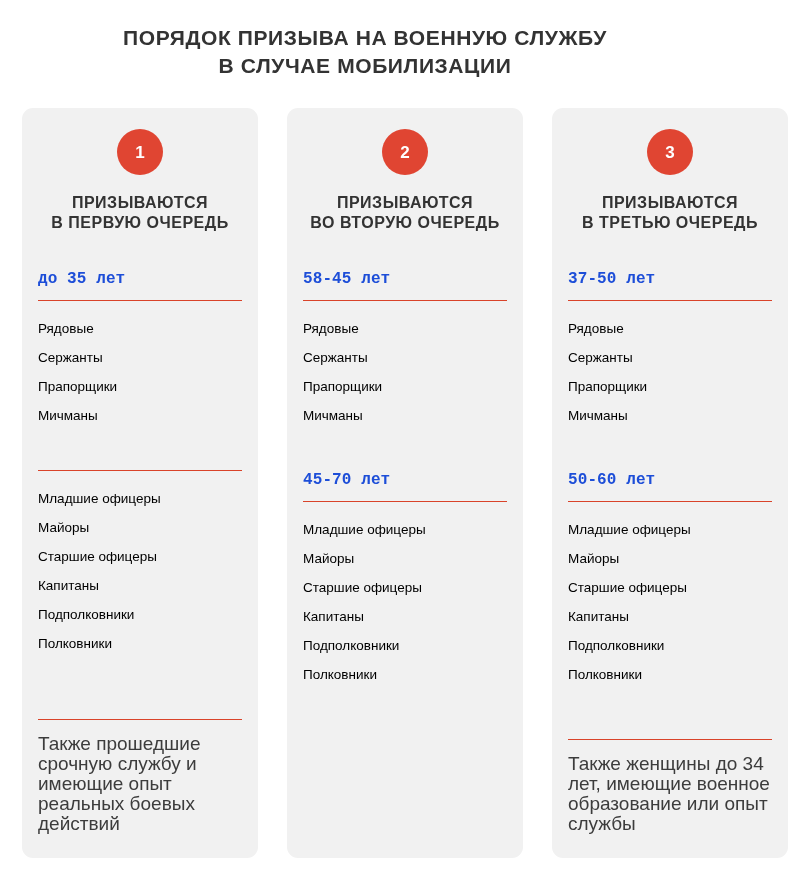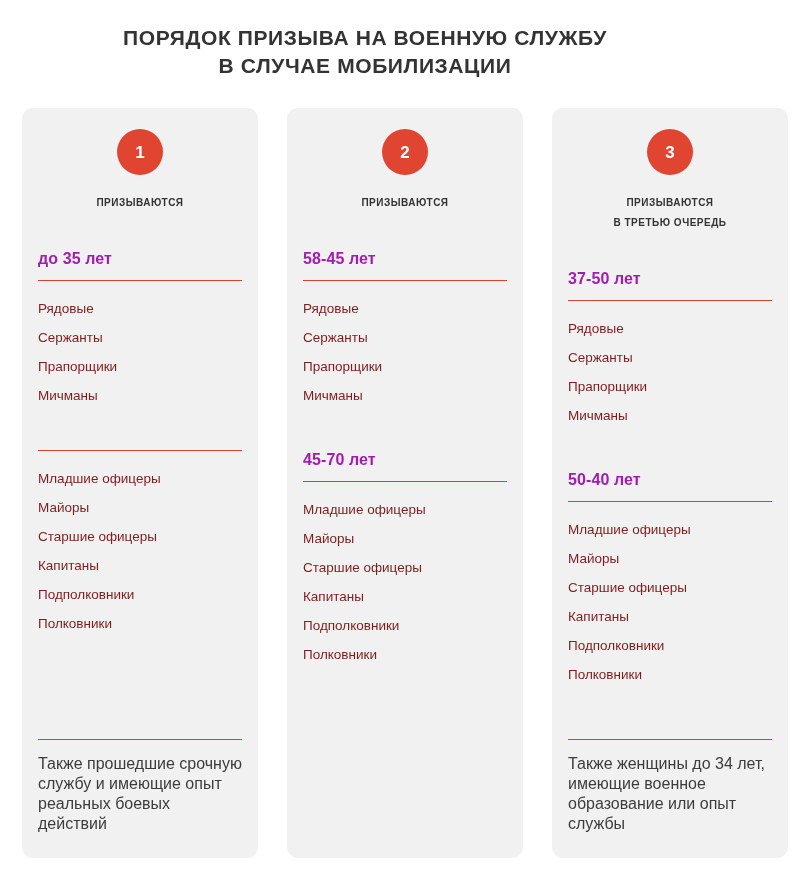--- a/index.html
+++ b/index.html
@@ -76,21 +76,21 @@
     display: flex;
     align-items: center;
     justify-content: center;
     line-height: 1;
   }
 
   
   .card-heading {
     margin-top: 18px;
     text-align: center;
-    font-size: 10px;
+    font-size: 16px;
     font-weight: bold;
     letter-spacing: 0.5px;
     line-height: 20px;
     color: #333333;
     text-transform: uppercase;
   }
   .card-heading .hl {
     display: block;
     white-space: nowrap;
   }
@@ -98,58 +98,59 @@
   
   .group {
     margin-top: 36px;
   }
   .group.second {
     margin-top: 40px;
   }
   .group-title {
     font-size: 16px;
     font-weight: bold;
-    color: #a21caf;
+    color: #1d4ed8;
     line-height: 20px;
     letter-spacing: 0.1px;
+    font-family: Liberation Mono, monospace;
   }
   .divider {
     height: 1px;
     background: #d9432a;
     margin-top: 11px;
     margin-bottom: 13px;
     width: 100%;
   }
   .rank-list {
     list-style: none;
     margin: 0;
     padding: 0;
   }
   .rank-item {
     font-size: 13.5px;
     line-height: 29px;
-    color: #7f1d1d;
+    color: #000000;
     white-space: nowrap;
   }
 
   
   .note {
     position: absolute;
     left: 16px;
     right: 16px;
     bottom: 24px;
   }
   .note-divider {
     height: 1px;
     background: #d9432a;
     margin-bottom: 14px;
     width: 100%;
   }
   .note-text {
-    font-size: 16px;
+    font-size: 19px;
     line-height: 20px;
     color: #3c3c3c;
   }
 </style>
 </head>
 <body>
 
 <div class="infographic">
 
   <div class="title-block">
@@ -158,20 +159,21 @@
   </div>
 
   <div class="columns">
 
     <div class="card">
       <div class="badge-wrap">
         <div class="badge">1</div>
       </div>
       <div class="card-heading">
         <span class="hl">ПРИЗЫВАЮТСЯ</span>
+        <span class="hl">В ПЕРВУЮ ОЧЕРЕДЬ</span>
       </div>
       <div class="group">
         <div class="group-title">до 35 лет</div>
         <div class="divider"></div>
         <ul class="rank-list">
           <li class="rank-item">Рядовые</li>
           <li class="rank-item">Сержанты</li>
           <li class="rank-item">Прапорщики</li>
           <li class="rank-item">Мичманы</li>
         </ul>
@@ -192,20 +194,21 @@
         <div class="note-text">Также прошедшие срочную службу и имеющие опыт реальных боевых действий</div>
       </div>
     </div>
 
     <div class="card">
       <div class="badge-wrap">
         <div class="badge">2</div>
       </div>
       <div class="card-heading">
         <span class="hl">ПРИЗЫВАЮТСЯ</span>
+        <span class="hl">ВО ВТОРУЮ ОЧЕРЕДЬ</span>
       </div>
       <div class="group">
         <div class="group-title">58-45 лет</div>
         <div class="divider"></div>
         <ul class="rank-list">
           <li class="rank-item">Рядовые</li>
           <li class="rank-item">Сержанты</li>
           <li class="rank-item">Прапорщики</li>
           <li class="rank-item">Мичманы</li>
         </ul>
@@ -236,21 +239,21 @@
         <div class="group-title">37-50 лет</div>
         <div class="divider"></div>
         <ul class="rank-list">
           <li class="rank-item">Рядовые</li>
           <li class="rank-item">Сержанты</li>
           <li class="rank-item">Прапорщики</li>
           <li class="rank-item">Мичманы</li>
         </ul>
       </div>
       <div class="group second">
-        <div class="group-title">50-40 лет</div>
+        <div class="group-title">50-60 лет</div>
         <div class="divider"></div>
         <ul class="rank-list">
           <li class="rank-item">Младшие офицеры</li>
           <li class="rank-item">Майоры</li>
           <li class="rank-item">Старшие офицеры</li>
           <li class="rank-item">Капитаны</li>
           <li class="rank-item">Подполковники</li>
           <li class="rank-item">Полковники</li>
         </ul>
       </div>

